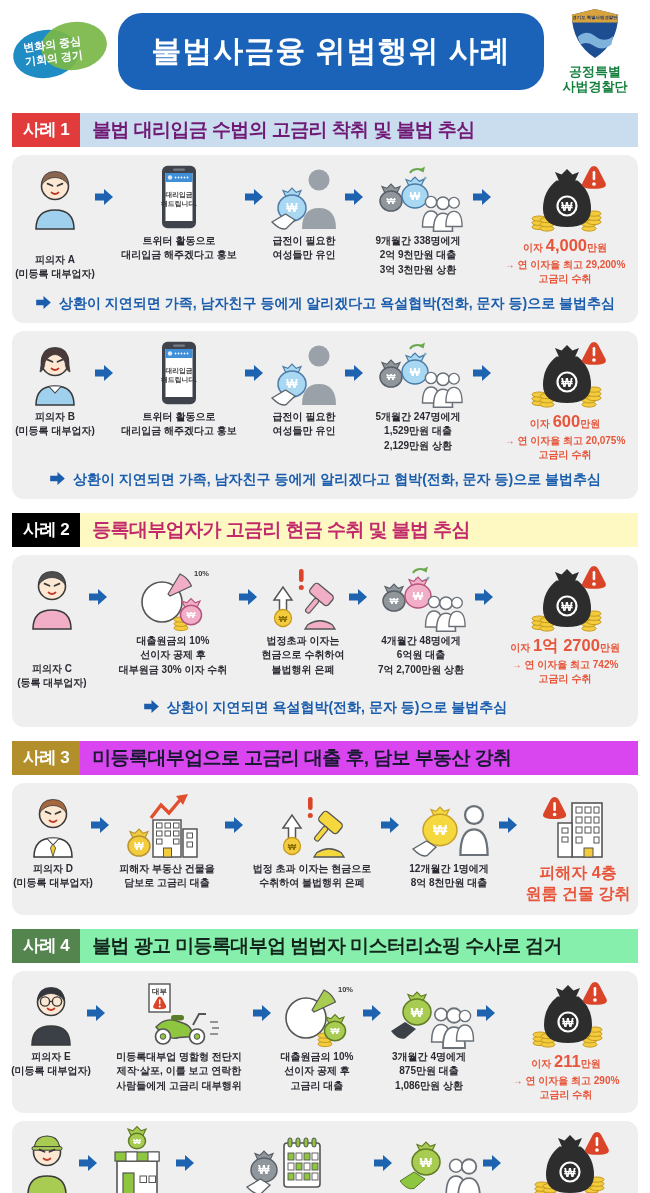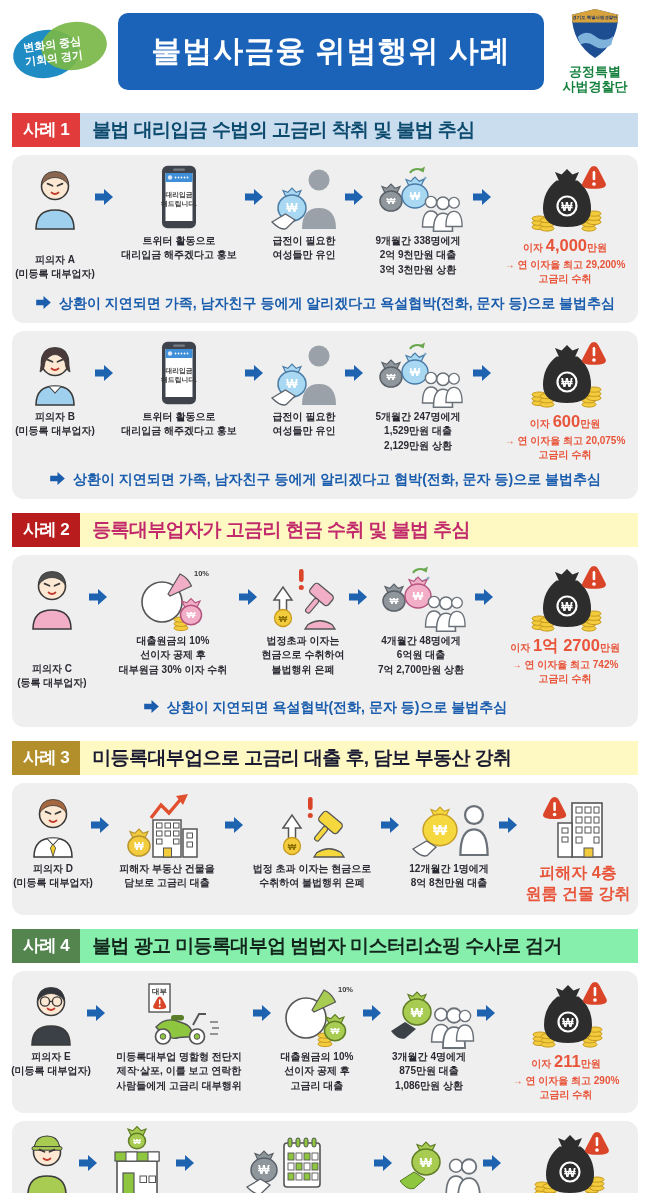--- a/index.html
+++ b/index.html
@@ -4,21 +4,21 @@
 <style>
   html,body{margin:0;padding:0}
   body{width:650px;height:1193px;background:#fff;overflow:hidden;
        font-family:"Liberation Sans","DejaVu Sans",sans-serif;color:#2b2b33}
   
   .header{display:flex;align-items:center;padding:8px 8px 4px}
   .logo-left{position:relative;width:106px;height:70px;flex:none}
   .logo-left svg{position:absolute;left:0;top:2px}
   .logo-left-text{position:absolute;top:22px;left:16px;color:#fff;font-weight:bold;
     font-size:11px;line-height:1.25;transform:rotate(-7deg);white-space:nowrap}
-  .title-box{flex:1;margin:0 4px;background:#1a63b8;color:#fff;border-radius:10px;
+  .title-box{flex:1;margin:0 4px;background:#1a63b8;color:#fff;border-radius:24px;
     text-align:center;font-weight:800;font-size:30px;letter-spacing:1px;padding:18px 0}
   .logo-right{width:94px;flex:none;text-align:center}
   .logo-right-text{color:#15803d;font-weight:800;font-size:13px;line-height:1.15;margin-top:1px}
   
   .section-head{display:flex;align-items:stretch;margin:14px 12px 0;height:34px}
   .case-label{color:#fff;font-weight:800;font-size:17px;display:flex;align-items:center;
     padding:0 11px;flex:none;letter-spacing:-0.5px}
   .case-title{flex:1;display:flex;align-items:center;font-weight:800;font-size:19px;
     padding-left:12px;letter-spacing:-0.6px;white-space:nowrap}
   .block{background:#efefef;border-radius:12px;margin:8px 12px 0;padding:10px 2px}
@@ -61,21 +61,21 @@
       <div>공정특별</div>
       <div>사법경찰단</div>
     </div>
   </div>
 </div>
 
 <div id="cases-root">
     <div class="section">
       <div class="section-head">
         <div class="case-label" style="background: rgb(226, 59, 59);">사례 1</div>
-        <div class="case-title" style="background: rgb(201, 221, 239); color: #0c4a6e;">불법 대리입금 수법의 고금리 착취 및 불법 추심</div>
+        <div class="case-title" style="background: rgb(201, 221, 239); color: #701a75;">불법 대리입금 수법의 고금리 착취 및 불법 추심</div>
       </div>
       <div class="block">
         <div class="flow">
           <div class="step" style="width: 78px; gap: 19px;">
             <div class="icon-box">
               <svg width="84" height="64" viewBox="0 0 84 64">
                 <circle cx="42" cy="21" r="13.5" fill="#fde8d3" stroke="#3a3a3a" stroke-width="1.6"></circle>
                 <path d="M28.5 20 Q29 6.5 42 6.5 Q55 6.5 55.5 20 Q50 12.5 42 12.5 Q34 12.5 28.5 20 Z" fill="#8a6651" stroke="#3a3a3a" stroke-width="0.8"></path>
                 <path d="M34.5 18.6 l5 2.2 M49.5 18.6 l-5 2.2" stroke="#3a3a3a" stroke-width="1.7" stroke-linecap="round"></path>
                 <path d="M38.5 27.5 Q42 30.5 45.5 27.5" stroke="#c0392b" stroke-width="1.7" fill="none" stroke-linecap="round"></path>
@@ -383,21 +383,21 @@
         <div class="note">
           <span><svg width="17" height="13" viewBox="0 0 18 16">
               <polygon points="0,4.5 9,4.5 9,0 18,8 9,16 9,11.5 0,11.5" fill="#1a5dad"></polygon>
             </svg></span>
           <span>상환이 지연되면 가족, 남자친구 등에게 알리겠다고 협박(전화, 문자 등)으로 불법추심</span>
         </div>
       </div>
     </div>
     <div class="section">
       <div class="section-head">
-        <div class="case-label" style="background: #b91c1c;">사례 2</div>
+        <div class="case-label" style="background: #000000;">사례 2</div>
         <div class="case-title" style="background: #fef9c3; color: rgb(194, 42, 108);">등록대부업자가 고금리 현금 수취 및 불법 추심</div>
       </div>
       <div class="block">
         <div class="flow">
           <div class="step" style="width: 72px; gap: 28px;">
             <div class="icon-box">
               <svg width="84" height="64" viewBox="0 0 84 64">
                 <circle cx="42" cy="21" r="13.5" fill="#fde8d3" stroke="#3a3a3a" stroke-width="1.6"></circle>
                 <path d="M28.5 20 Q29 6.5 42 6.5 Q55 6.5 55.5 20 Q50 12.5 42 12.5 Q34 12.5 28.5 20 Z" fill="#4d4d4d" stroke="#3a3a3a" stroke-width="0.8"></path>
                 <path d="M34.5 18.6 l5 2.2 M49.5 18.6 l-5 2.2" stroke="#3a3a3a" stroke-width="1.7" stroke-linecap="round"></path>
@@ -551,21 +551,21 @@
           <span><svg width="17" height="13" viewBox="0 0 18 16">
               <polygon points="0,4.5 9,4.5 9,0 18,8 9,16 9,11.5 0,11.5" fill="#1a5dad"></polygon>
             </svg></span>
           <span>상환이 지연되면 욕설협박(전화, 문자 등)으로 불법추심</span>
         </div>
       </div>
     </div>
     <div class="section">
       <div class="section-head">
         <div class="case-label" style="background: rgb(178, 143, 43);">사례 3</div>
-        <div class="case-title" style="background: #fef9c3; color: rgb(25, 25, 50);">미등록대부업으로 고금리 대출 후, 담보 부동산 강취</div>
+        <div class="case-title" style="background: #d946ef; color: rgb(25, 25, 50);">미등록대부업으로 고금리 대출 후, 담보 부동산 강취</div>
       </div>
       <div class="block">
         <div class="flow">
           <div class="step" style="width: 74px;">
             <div class="icon-box">
               <svg width="84" height="64" viewBox="0 0 84 64">
                 <circle cx="42" cy="21" r="13.5" fill="#fde8d3" stroke="#3a3a3a" stroke-width="1.6"></circle>
                 <path d="M28.5 20 Q29 6.5 42 6.5 Q55 6.5 55.5 20 Q50 12.5 42 12.5 Q34 12.5 28.5 20 Z" fill="#a5673f" stroke="#3a3a3a" stroke-width="0.8"></path>
                 <path d="M34.5 18.6 l5 2.2 M49.5 18.6 l-5 2.2" stroke="#3a3a3a" stroke-width="1.7" stroke-linecap="round"></path>
                 <path d="M38.5 27.5 Q42 30.5 45.5 27.5" stroke="#c0392b" stroke-width="1.7" fill="none" stroke-linecap="round"></path>

